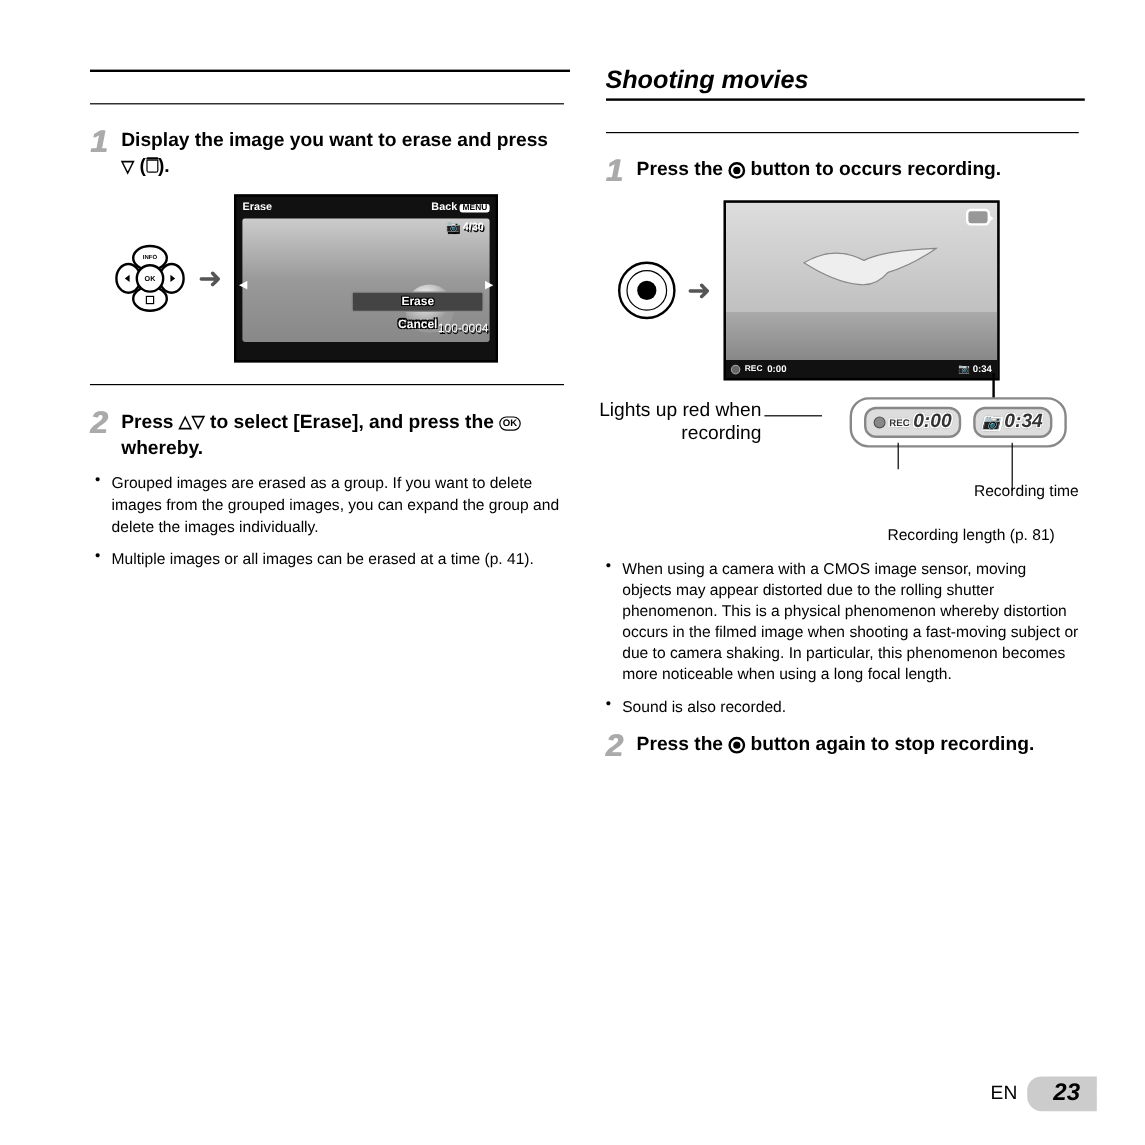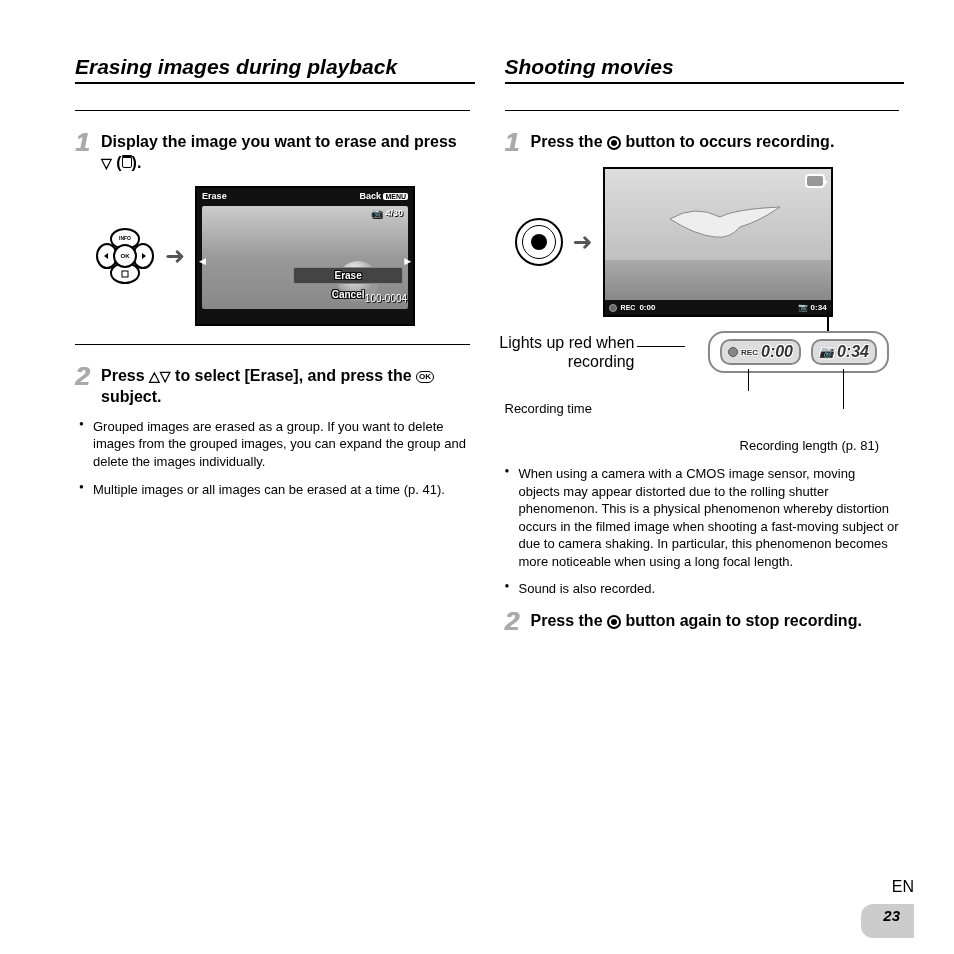--- a/index.html
+++ b/index.html
@@ -100,40 +100,39 @@
     padding:2px 6px; font-size:16px; font-weight:bold; font-style:italic;
     text-shadow:-1px -1px 0 #fff,1px -1px 0 #fff,-1px 1px 0 #fff,1px 1px 0 #fff,0 0 2px #000;
     color:#333;
   }
   .rec-bubble .pill .dot { width:10px; height:10px; border-radius:50%; background:#888; border:1px solid #555;}
   .rec-bubble .pill .rectxt { font-size:8px; font-style:normal; font-weight:bold; }
   .rec-bubble .pill .cam { font-size:12px; }
   .lead-line { position:absolute; background:#000; }
   .callout-label { position:absolute; font-size:16px; text-align:right; line-height:1.2; }
   .footer {
-    position:absolute; bottom:16px; right:40px; display:flex; align-items:flex-end; gap:8px;flex-direction:column;
+    position:absolute; bottom:28px; right:40px; display:flex; align-items:center; gap:8px;
   }
   .footer .lang { font-size:16px; }
-  .footer .pg { background:#ccc; font-style:italic; font-weight:bold; padding:3px 14px 14px 22px; border-radius:12px 0 0 12px; font-size:15px;}
+  .footer .pg { background:#ccc; font-style:italic; font-weight:bold; padding:3px 14px 3px 22px; border-radius:12px 0 0 12px; font-size:20px;}
   
   .big-rec {
     width:48px; height:48px; border:2px solid #000; border-radius:50%; position:relative;
     display:flex; align-items:center; justify-content:center;
   }
   .big-rec::before { content:""; position:absolute; inset:5px; border:1px solid #000; border-radius:50%;}
   .big-rec::after { content:""; width:16px; height:16px; background:#000; border-radius:50%;}
 </style>
 </head>
 <body>
 
 <div class="cols">
 
   <div class="col">
     <div class="section-h">
-      <span>Erasing images during playback</span>
       <div class="line"></div>
     </div>
 
     <hr class="thin-hr" style="margin-top:28px">
 
     <div class="step-row">
       <div class="step-num">1</div>
       <div class="step-text">
         <span>Display the image you want to erase and press </span><span class="inline-icon tri-down"></span><span> (</span><span class="trash"></span><span>).</span>
       </div>
@@ -171,21 +170,21 @@
         </div>
         <div class="folio">100-0004</div>
       </div>
     </div>
 
     <hr class="thin-hr">
 
     <div class="step-row">
       <div class="step-num">2</div>
       <div class="step-text">
-        <span>Press </span><span class="inline-icon tri-up"></span><span class="inline-icon tri-down"></span><span> to select [Erase], and press the </span><span class="ok-btn">OK</span><span> subject.</span>
+        <span>Press </span><span class="inline-icon tri-up"></span><span class="inline-icon tri-down"></span><span> to select [Erase], and press the </span><span class="ok-btn">OK</span><span> whereby.</span>
       </div>
     </div>
 
     <ul class="bullets" style="margin-left:4px">
       <li>Grouped images are erased as a group. If you want to delete images from the grouped images, you can expand the group and delete the images individually.</li>
       <li>Multiple images or all images can be erased at a time (p. 41).</li>
     </ul>
   </div>
 
   <div class="col">
@@ -236,21 +235,21 @@
           <span>0:34</span>
         </div>
       </div>
       <div class="callout-label" style="left:-20px; top:2px; width:150px;">
         <span>Lights up red when recording</span>
       </div>
       <div class="lead-line" style="left:132px; top:15px; width:48px; height:1px;"></div>
       <div class="lead-line" style="right:150px; top:38px; width:1px; height:22px;"></div>
       <div class="lead-line" style="right:55px; top:38px; width:1px; height:40px;"></div>
     </div>
-    <div style="text-align:left; font-size:13px; margin-top:-18px">Recording time</div>
+    <div style="text-align:right; font-size:13px; margin-top:-18px">Recording time</div>
     <div style="text-align:right; font-size:13px; margin:22px 20px 12px 0">Recording length (p. 81)</div>
 
     <ul class="bullets">
       <li>When using a camera with a CMOS image sensor, moving objects may appear distorted due to the rolling shutter phenomenon. This is a physical phenomenon whereby distortion occurs in the filmed image when shooting a fast-moving subject or due to camera shaking. In particular, this phenomenon becomes more noticeable when using a long focal length.</li>
       <li>Sound is also recorded.</li>
     </ul>
 
     <div class="step-row" style="margin-top:6px">
       <div class="step-num">2</div>
       <div class="step-text">

